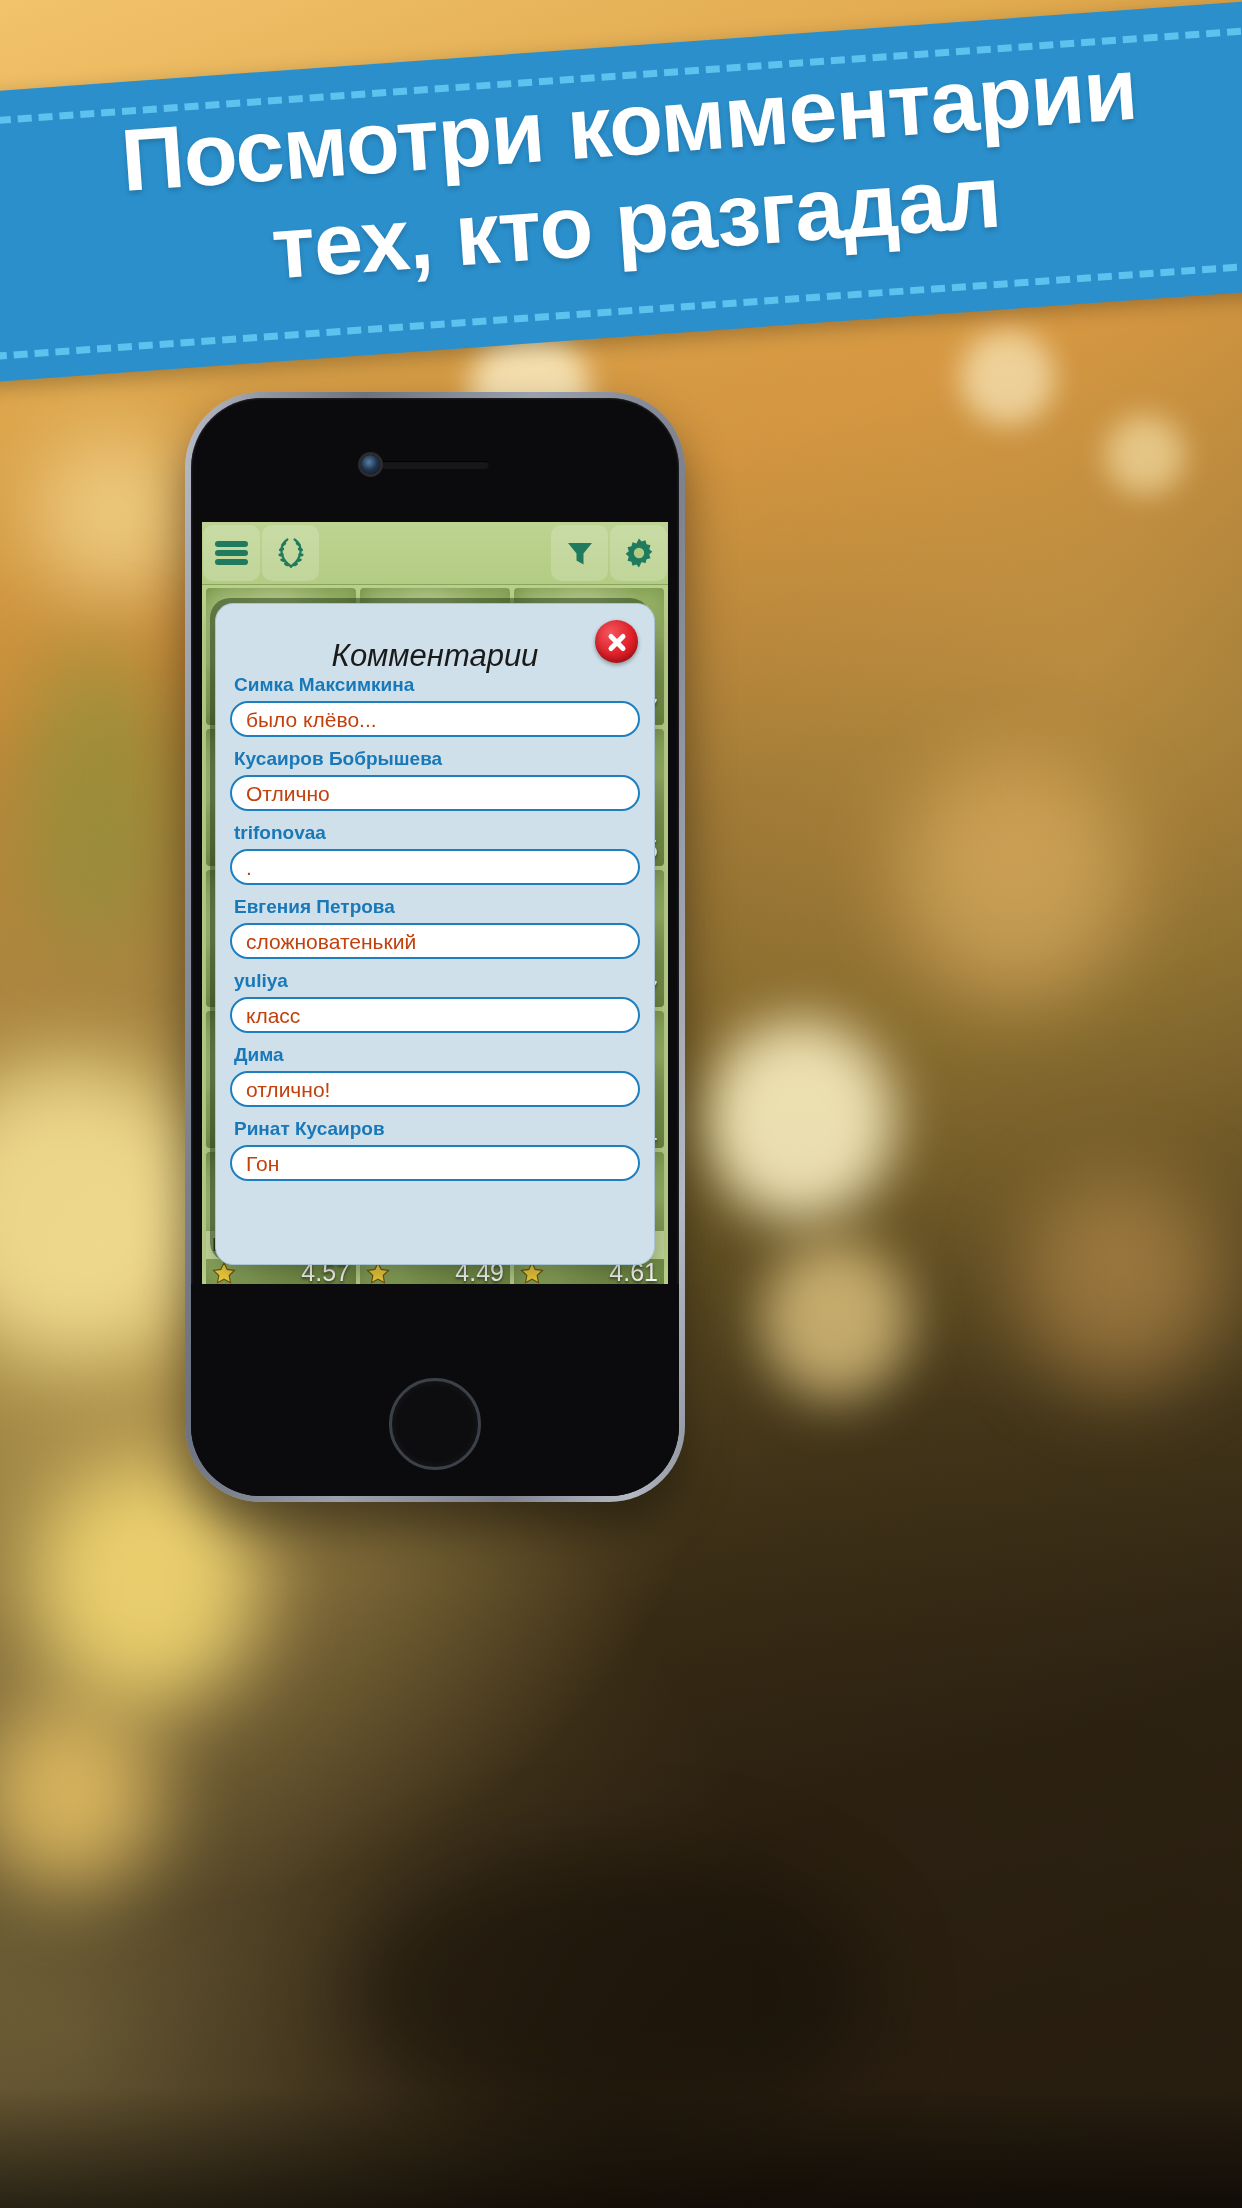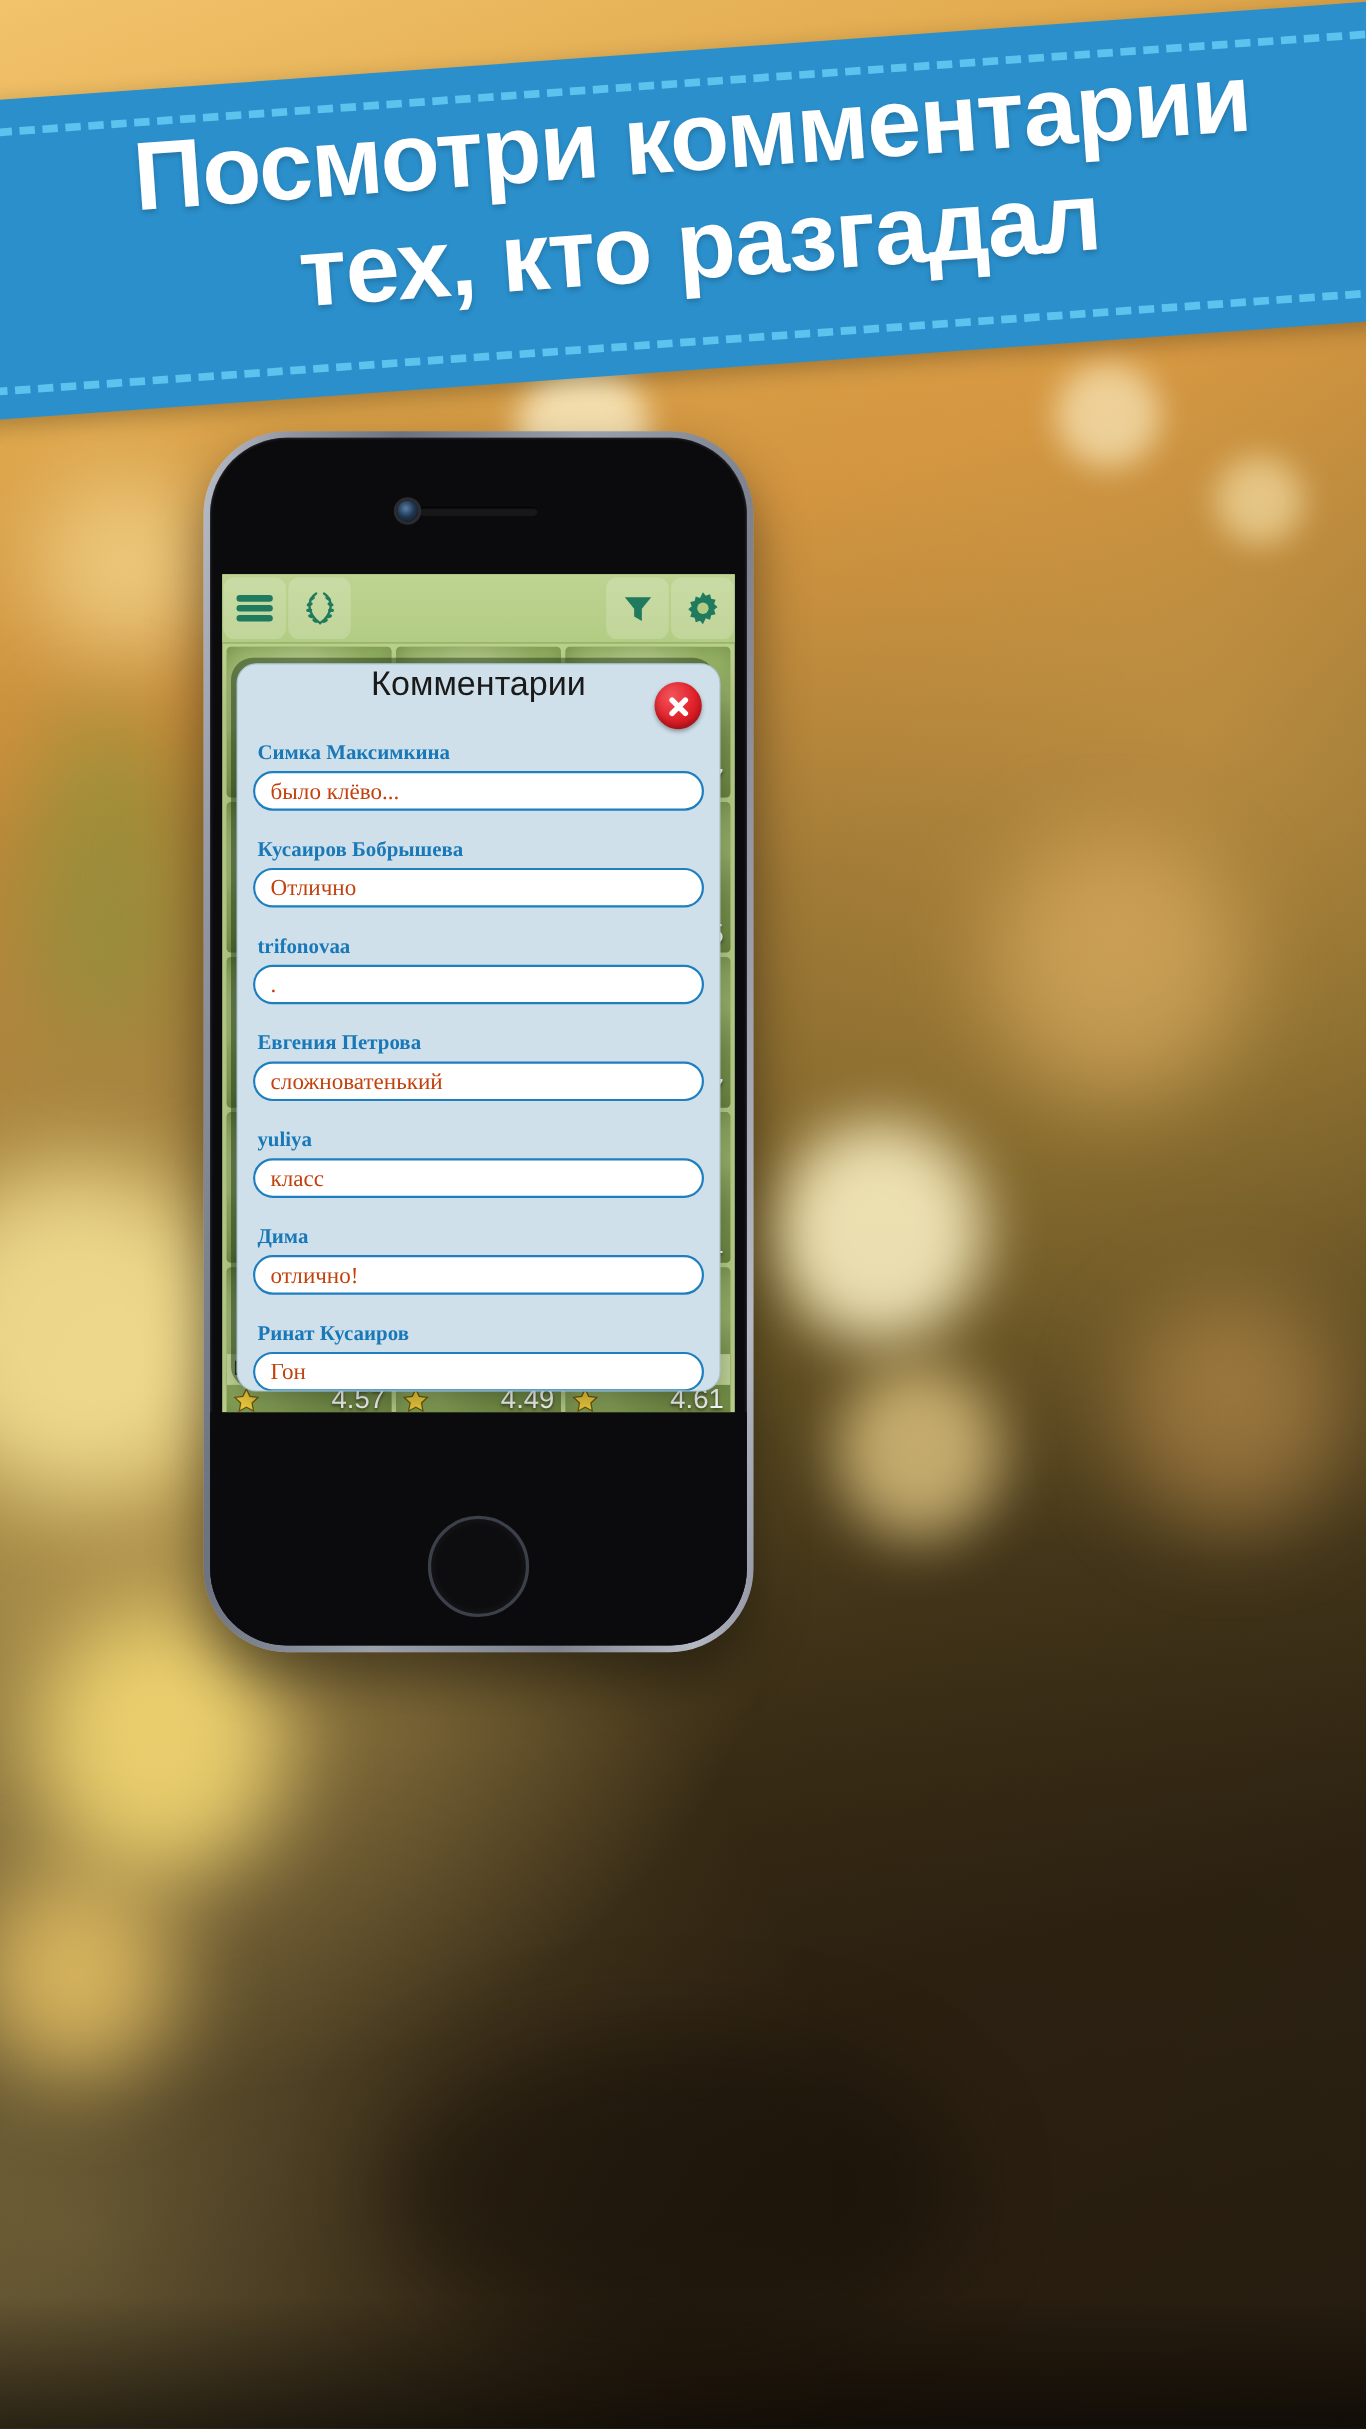--- a/index.html
+++ b/index.html
@@ -148,42 +148,42 @@
     border-radius:20px;background:rgba(24,48,16,.45);
   }
   .modal{
     position:absolute;left:13px;top:81px;width:438px;height:660px;
     background:#cfe0ea;border-radius:18px;
     border:1px solid #a9c4d4;
     box-shadow:0 10px 24px rgba(0,0,0,.30);
     overflow:hidden;
   }
   .modal-head{
-    position:relative;height:70px;display:flex;align-items:flex-start;justify-content:center;
+    position:relative;height:70px;display:flex;align-items:flex-end;justify-content:center;font-style:italic;
   }
   .modal-title{
     font-size:31px;color:#1a1a1a;font-weight:400;
   }
   .close-btn{
     position:absolute;right:16px;top:16px;width:43px;height:43px;border-radius:50%;
     background:radial-gradient(circle at 36% 30%,#f2545b 0%,#e01f28 55%,#b50f16 100%);
     box-shadow:0 2px 4px rgba(0,0,0,.35), inset 0 -3px 6px rgba(0,0,0,.25);
     display:flex;align-items:center;justify-content:center;
   }
   .close-x{position:relative;width:22px;height:22px;}
   .close-x i{
     position:absolute;left:0;top:9px;width:22px;height:5px;border-radius:3px;background:#fff;
   }
   .close-x i:first-child{transform:rotate(45deg);}
   .close-x i:last-child{transform:rotate(-45deg);}
 
   .comments{
     padding:0 14px 10px 14px;
   }
-  .comment{margin-bottom:25px;font-family:Liberation Serif, serif;}
+  .comment{margin-bottom:11px;}
   .c-author{
     font-size:19px;font-weight:700;color:#1878b8;margin:0 0 5px 4px;
   }
   .c-bubble{
     height:36px;border:2px solid #1e7fc0;border-radius:18px;background:#ffffff;
     display:flex;align-items:center;padding:0 14px;box-sizing:border-box;
   }
   .c-text{font-size:21px;color:#c2410c;line-height:1;}
 
   

